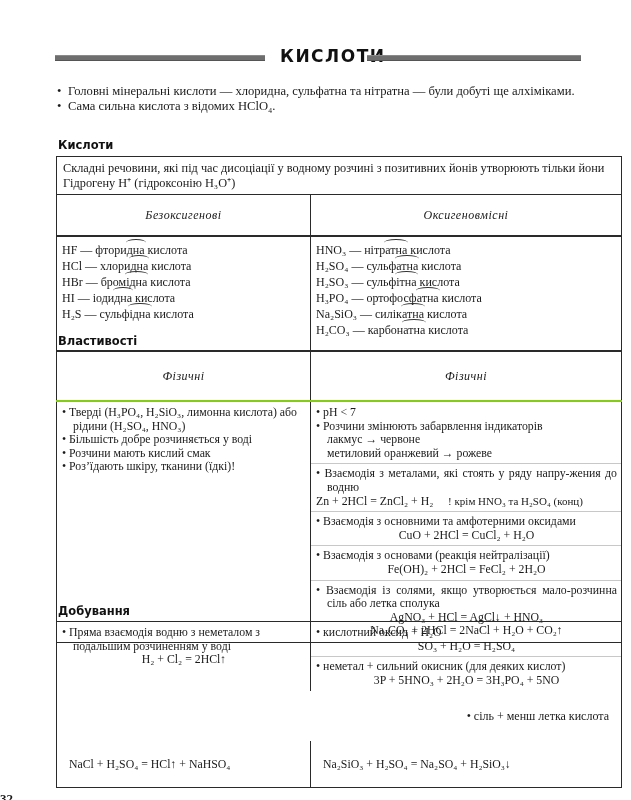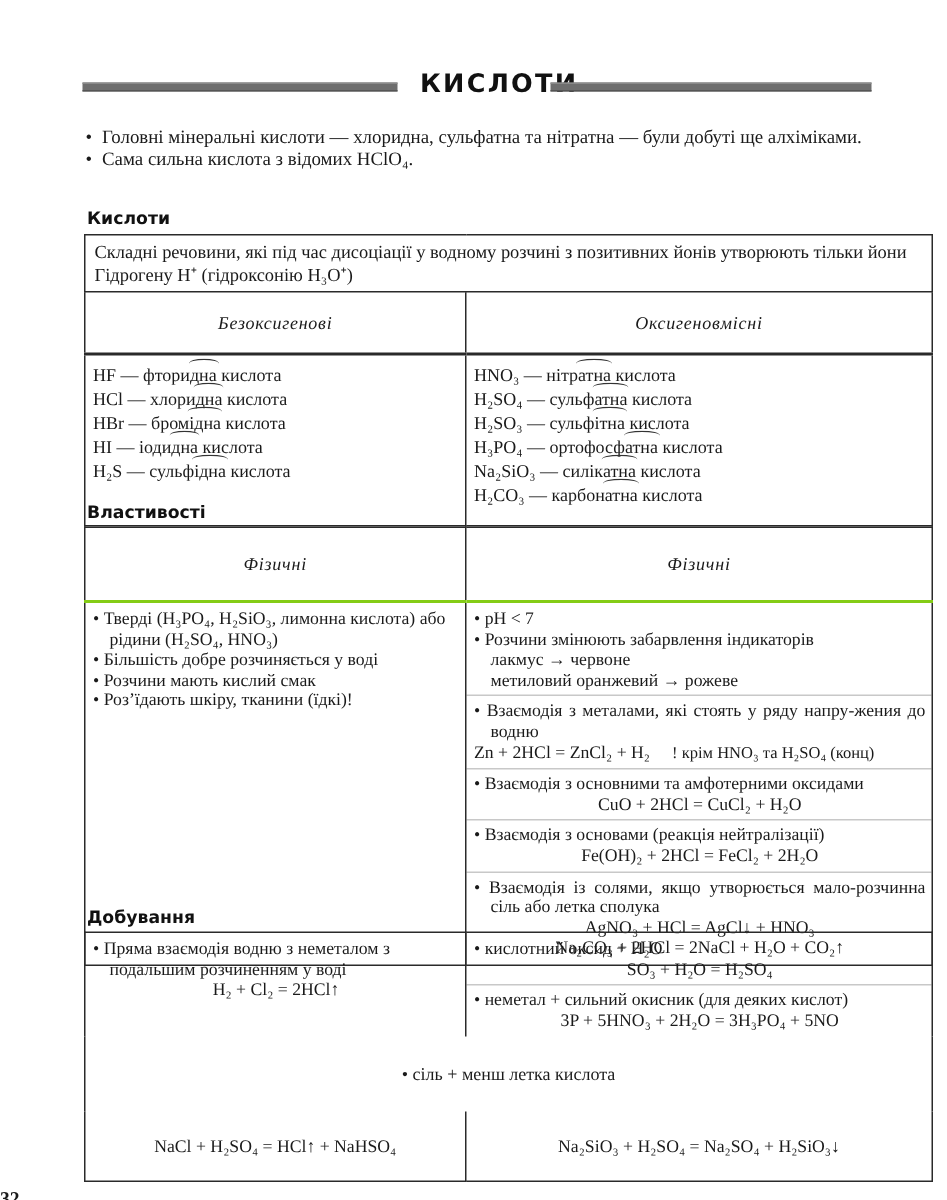--- a/index.html
+++ b/index.html
@@ -42,22 +42,22 @@
   .t2 .col-l { width: 229px; padding: 4px 4px 4px 5px; line-height: 13.6px; font-size: 11.8px; }
   .t2 .col-r { padding: 4px 4px 4px 5px; line-height: 13.6px; font-size: 11.8px; }
   .b-item { padding-left: 11px; text-indent: -11px; }
   .center { text-align: center; }
   .sep { border-top: 1px solid #c8c8c8; margin: 3px -4px 3px -5px; }
   .eq { white-space: nowrap; }
 
   .t3 { top: 621px; }
   .t3 td { border-bottom: none; border-top: none; margin-top: 48px; }
   .t3 .tr-top td { border-top: 1.5px solid #2a2a2a; padding: 4px 4px 4px 5px; line-height: 13.6px; font-size: 11.8px; height: 58px; }
-  .t3 .tr-mid td { text-align: center; height: 24px; line-height: 26px; font-size: 12px; border-left: 1.5px solid #2a2a2a; border-right: 1.5px solid #2a2a2a;}
-  .t3 .tr-bot td { text-align: center; height: 22px; line-height: 22px; border-bottom: 1.5px solid #2a2a2a; font-size: 11.8px; }
+  .t3 .tr-mid td { text-align: right; height: 24px; line-height: 26px; font-size: 12px; border-left: 1.5px solid #2a2a2a; border-right: 1.5px solid #2a2a2a;}
+  .t3 .tr-bot td { text-align: left; height: 22px; line-height: 22px; border-bottom: 1.5px solid #2a2a2a; font-size: 11.8px; }
   .arc { position: relative; }
   .arc::before { content: ""; position: absolute; left: -1px; right: -1px; top: -4px; height: 6px;
                  border-top: 1px solid #333; border-radius: 50% 50% 0 0; }
 
   .page-num { position: absolute; top: 791px; left: 0; width: 631px; 
               font-family: "Liberation Serif", serif; font-weight: bold; font-size: 13px; }
 </style>
 </head>
 <body>
 

